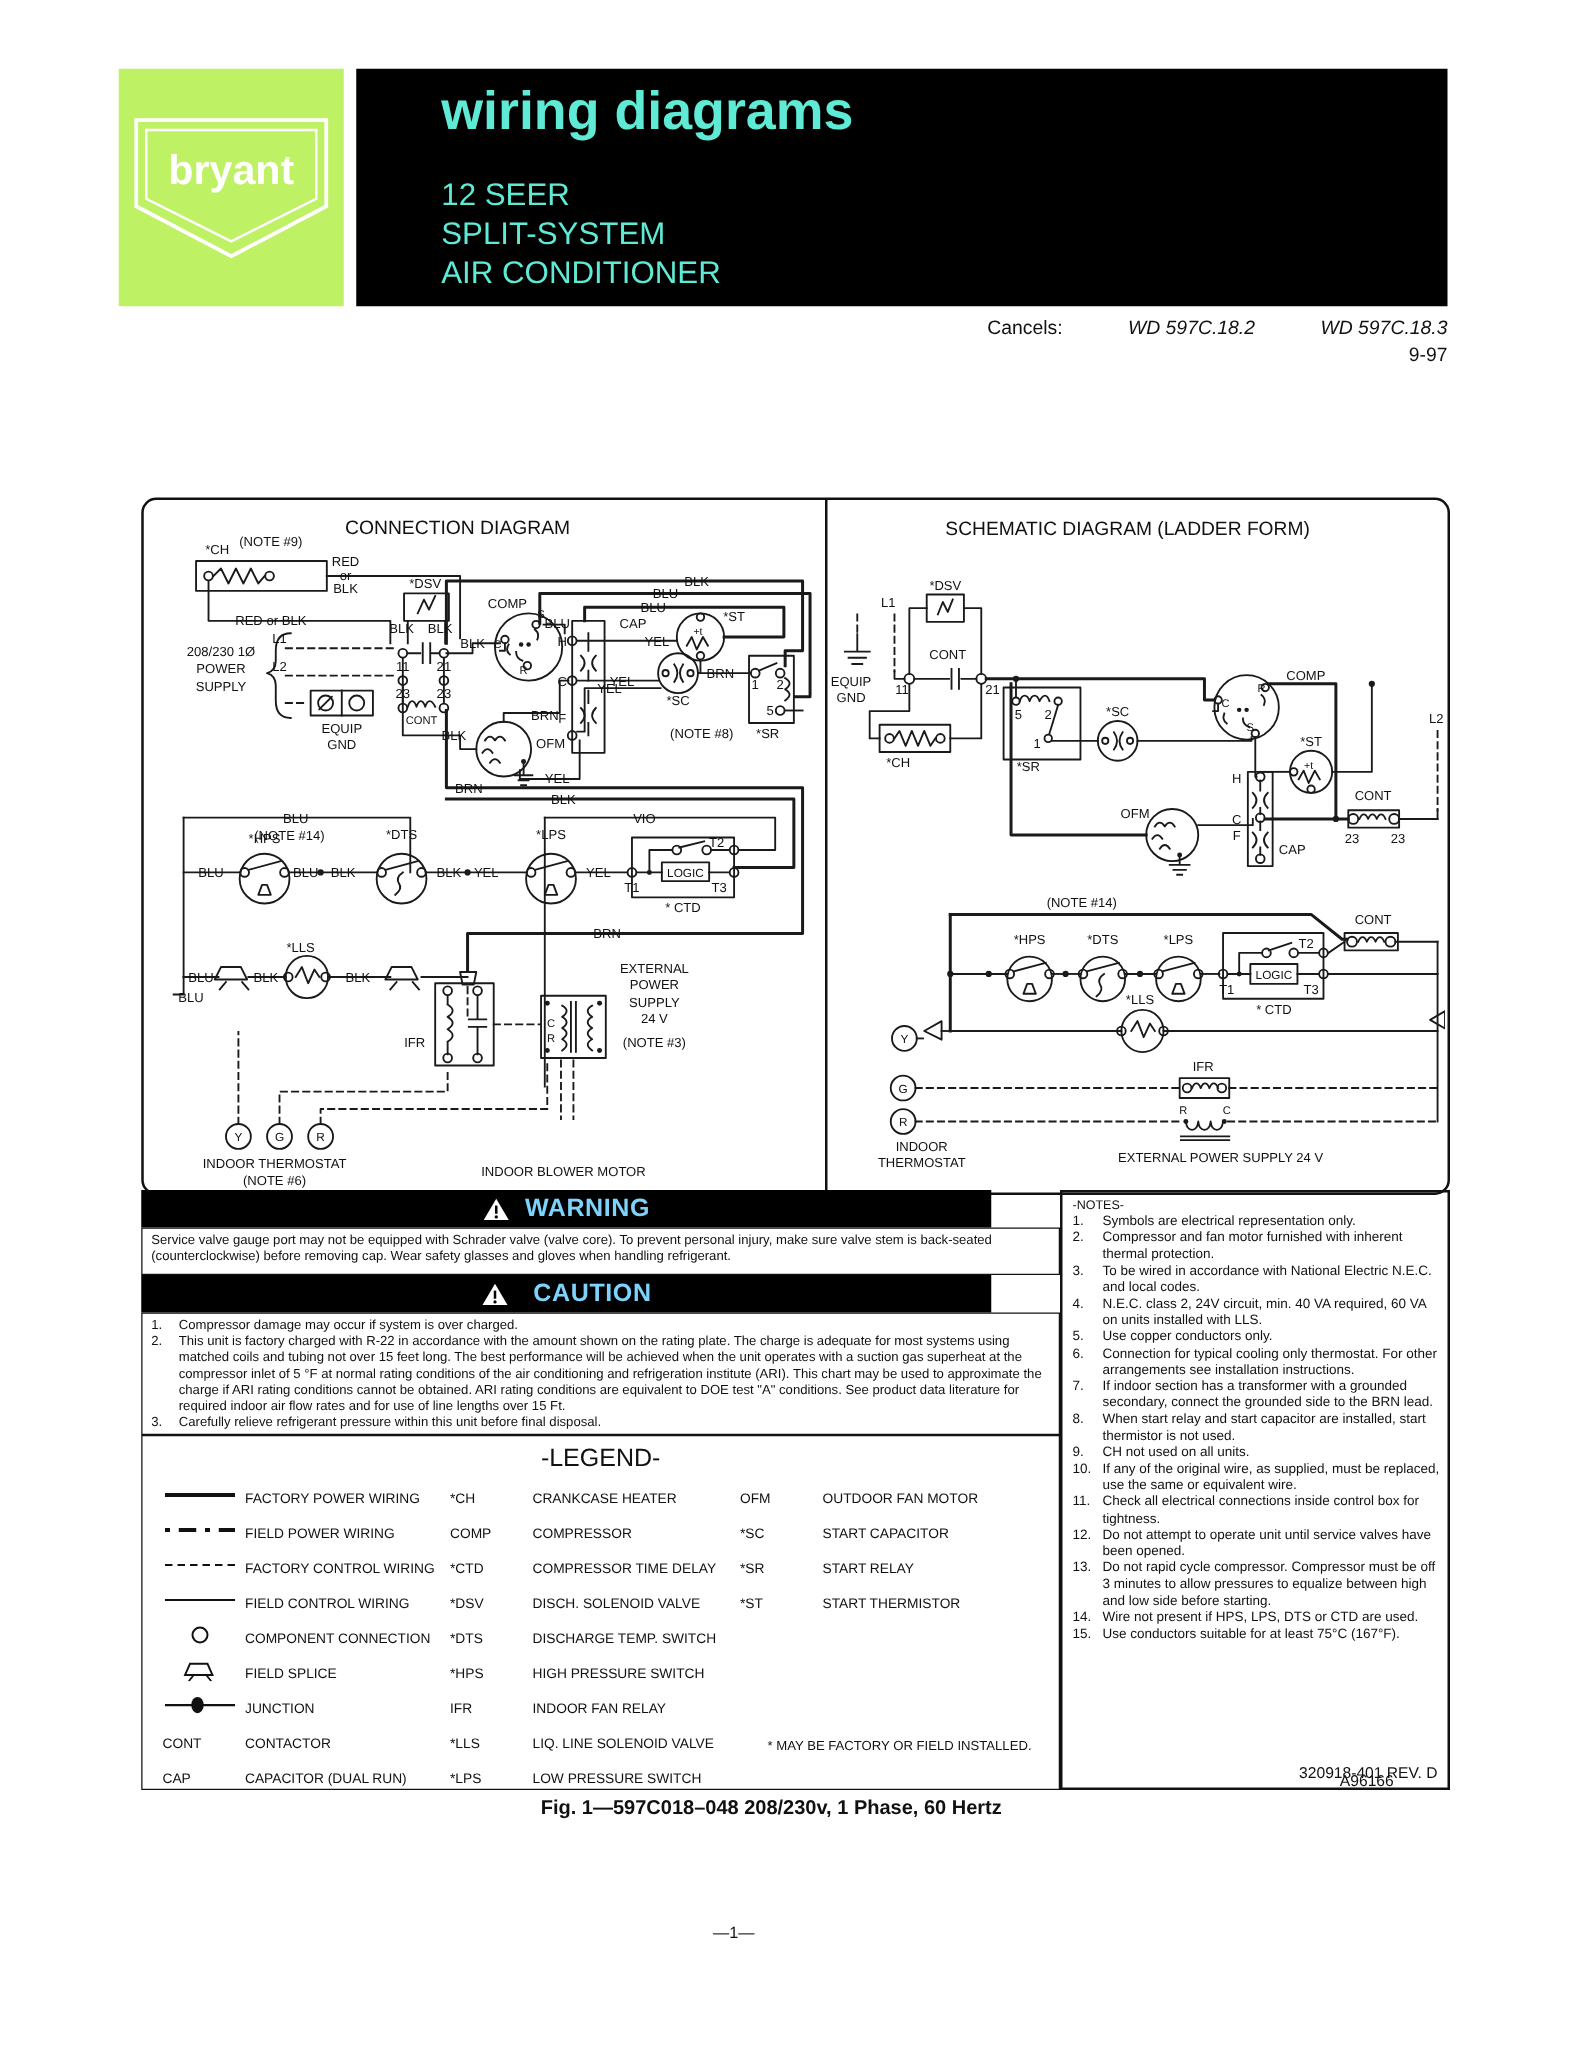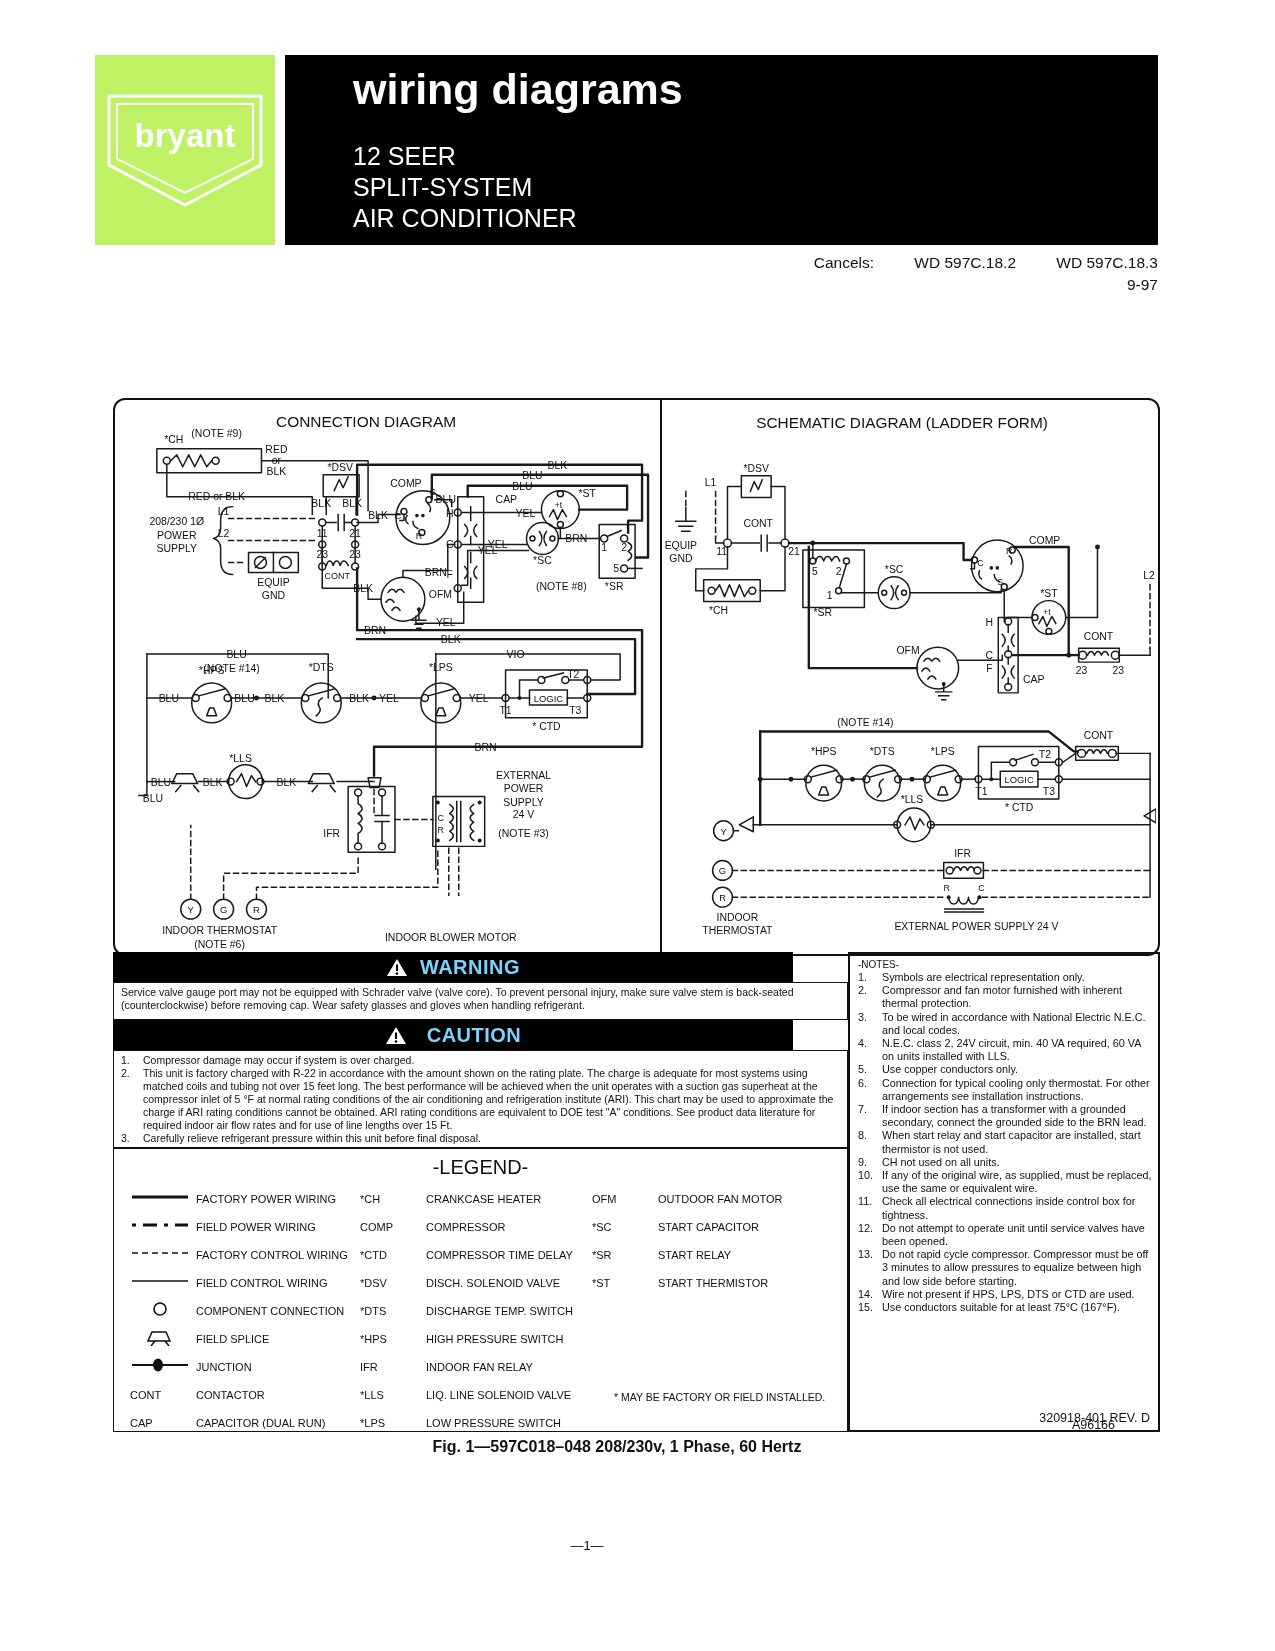--- a/index.html
+++ b/index.html
@@ -1,26 +1,26 @@
 <!DOCTYPE html>
 <html><head>
 <meta charset="utf-8">
 <style>
   html,body{margin:0;padding:0;background:#d8d8d8;}
   .page{position:relative;width:1275px;height:1651px;background:#fff;margin:0 auto;
         font-family:"Liberation Sans",sans-serif;color:#111;overflow:hidden;}
   
   .logo-box{position:absolute;left:95px;top:55px;width:180px;height:190px;background:#bef264;
             display:flex;align-items:center;justify-content:center;}
-  .title-box{position:absolute;left:285px;top:55px;width:873px;height:190px;background:#000;color:#ffffff;}
+  .title-box{position:absolute;left:285px;top:55px;width:873px;height:190px;background:#000;color:#5eead4;}
   .doc-title{position:absolute;left:68px;top:10px;font-size:43px;font-weight:bold;}
   .subtitle{position:absolute;left:68px;top:86px;font-size:25px;line-height:31px;}
   .model{position:absolute;right:30px;top:8px;text-align:right;font-size:34px;font-weight:bold;line-height:40px;}
   .cancels{position:absolute;right:117px;top:254px;font-size:15.5px;text-align:right;}
-  .cancels .ci{margin-left:36px;}
+  .cancels .ci{margin-left:48px;font-style:italic;}
   .datecode{margin-top:4px;}
   
   .diagram-box{position:absolute;left:113px;top:398px;width:1043px;height:554px;
                border:2px solid #111;border-radius:12px;}
   .vdivider{position:absolute;left:545px;top:0;width:2px;height:100%;background:#111;}
   .art{position:absolute;top:2px;}
   #conn-svg{left:2px;}
   #schem-svg{left:549px;}
   .art path,.art rect,.art circle,.art ellipse,.art line,.art polygon{
      fill:none;stroke:#1a1a1a;stroke-width:1.5;stroke-linejoin:round;stroke-linecap:square;}

